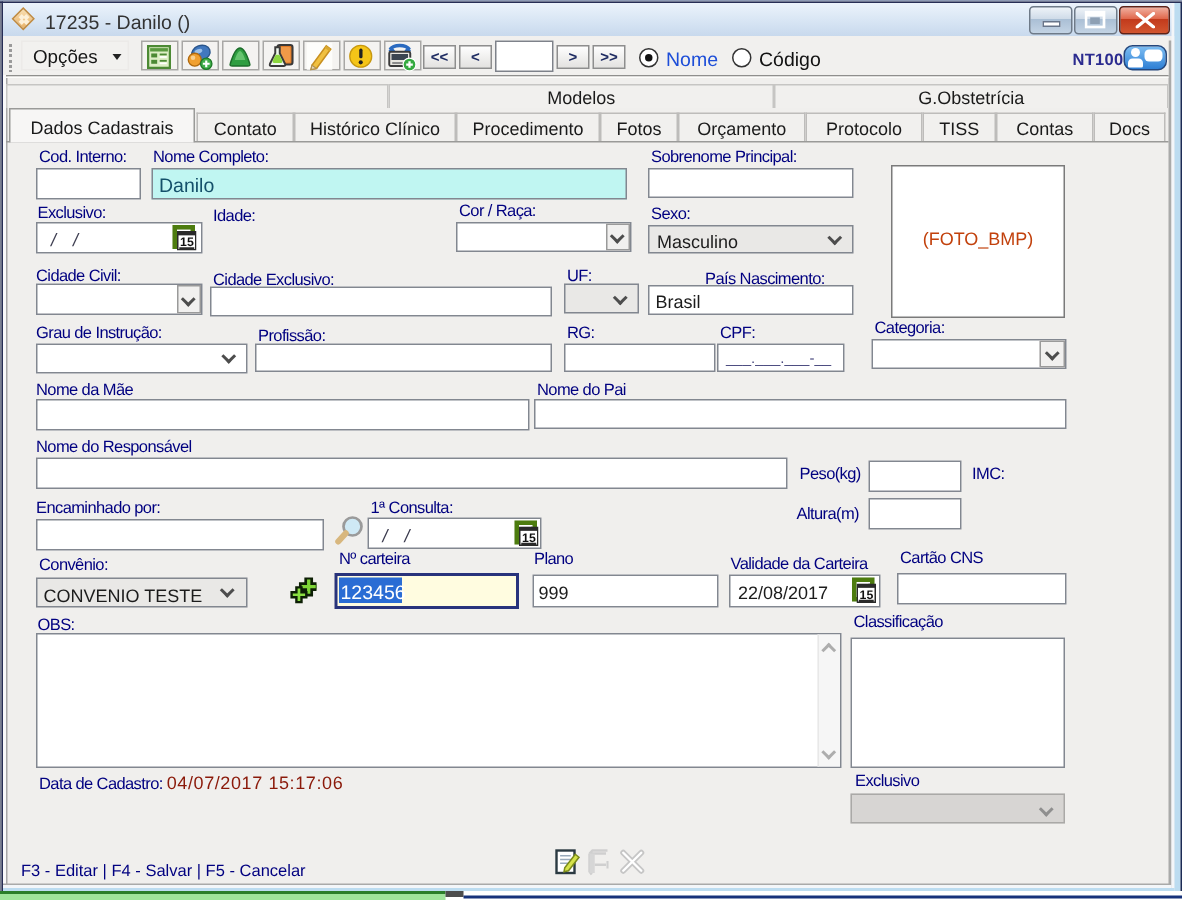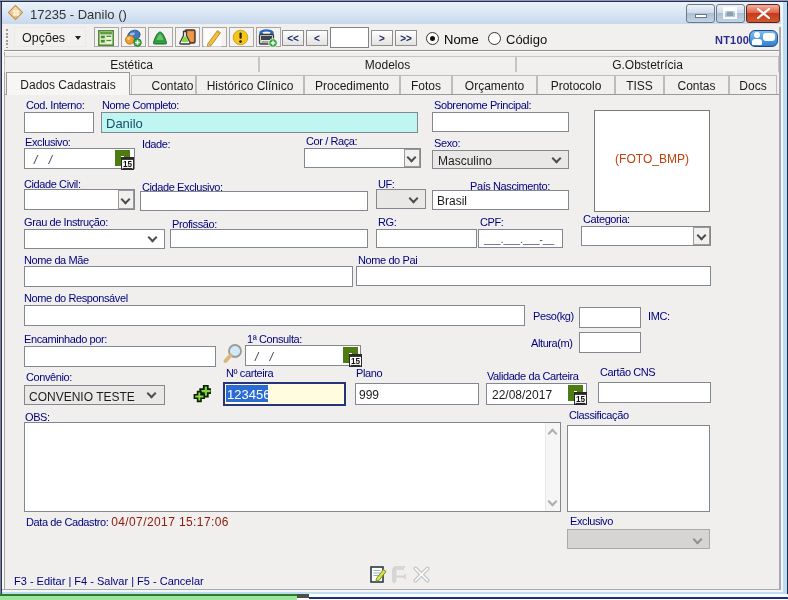--- a/index.html
+++ b/index.html
@@ -2,21 +2,21 @@
 <html><head><meta charset="utf-8"><style>
 *{margin:0;padding:0;box-sizing:border-box;}
 html,body{width:788px;height:600px;overflow:hidden;}
 body{font-family:"Liberation Sans",sans-serif;background:#fff;position:relative;}
 .abs{position:absolute;}
 .L{position:absolute;color:#000080;font-size:11px;white-space:nowrap;line-height:11px;letter-spacing:-0.4px;}
 .tb{position:absolute;background:#fff;border:1px solid #828790;}
 .gray{background:#e9e8e6;}
 .chv{position:absolute;width:7px;height:7px;border-right:2px solid #4d4d4d;border-bottom:2px solid #4d4d4d;transform:rotate(45deg);}
 .dbtn{position:absolute;background:#f1f0ef;border:1px solid #9a9a9a;}
-.cal{position:absolute;width:15px;height:16px;background:#e9e9e9;border:6px solid #4d7c0f;box-shadow:inset 1px 1px 0 #fff,inset -1px -1px 0 #868686;}
+.cal{position:absolute;width:15px;height:16px;background:#e9e9e9;border:3px solid #4d7c0f;box-shadow:inset 1px 1px 0 #fff,inset -1px -1px 0 #868686;}
 .cal svg{position:absolute;left:0px;top:1px;}
 .ft{font-size:12px;color:#1c1c1c;position:absolute;}
 </style></head>
 <body>
 
 <div class="abs" style="left:0;top:0;width:788px;height:594px;background:#f0efed;"></div>
 
 <div class="abs" style="left:2px;top:2px;width:783px;height:22px;background:linear-gradient(#ecf3fb,#dde9f6 40%,#c8d9ed);"></div>
 
 <div class="abs" style="left:0;top:0;width:1px;height:594px;background:#7c8193;"></div>
@@ -125,43 +125,42 @@
   </svg>
 
 <div class="abs" style="left:282px;top:30px;width:22px;height:16px;background:linear-gradient(#fefefe,#e3e2e0);border:1px solid #8e8e8e;color:#1e2b62;font-size:10px;font-weight:bold;text-align:center;line-height:15px;">&lt;&lt;</div>
 <div class="abs" style="left:306px;top:30px;width:22px;height:16px;background:linear-gradient(#fefefe,#e3e2e0);border:1px solid #8e8e8e;color:#1e2b62;font-size:10px;font-weight:bold;text-align:center;line-height:15px;">&lt;</div>
 <div class="abs" style="left:330px;top:27px;width:39px;height:21px;background:#fff;border:1px solid #7e828a;"></div>
 <div class="abs" style="left:371px;top:30px;width:22px;height:16px;background:linear-gradient(#fefefe,#e3e2e0);border:1px solid #8e8e8e;color:#1e2b62;font-size:10px;font-weight:bold;text-align:center;line-height:15px;">&gt;</div>
 <div class="abs" style="left:395px;top:30px;width:22px;height:16px;background:linear-gradient(#fefefe,#e3e2e0);border:1px solid #8e8e8e;color:#1e2b62;font-size:10px;font-weight:bold;text-align:center;line-height:15px;">&gt;&gt;</div>
 
 <div class="abs" style="left:426px;top:32px;width:13px;height:13px;border-radius:50%;background:#fff;border:1px solid #333;"></div>
 <div class="abs" style="left:430px;top:36px;width:5px;height:5px;border-radius:50%;background:#111;"></div>
-<div class="abs" style="left:444px;top:32px;font-size:13px;color:#000000;">Nome</div>
+<div class="abs" style="left:444px;top:32px;font-size:13px;color:#1d4ed8;">Nome</div>
 <div class="abs" style="left:488px;top:32px;width:13px;height:13px;border-radius:50%;background:#fff;border:1px solid #333;"></div>
 <div class="abs" style="left:506px;top:32px;font-size:13px;color:#111;">Código</div>
 
 <div class="abs" style="left:715px;top:34px;font-size:11px;font-weight:bold;color:#2b2b8f;letter-spacing:0.2px;">NT100</div>
 <div class="abs" style="left:749px;top:30px;width:29px;height:17px;border-radius:6px;background:linear-gradient(#7cbdf2,#2f7fd4);border:1px solid #25477c;"></div>
 <div class="abs" style="left:754px;top:32px;width:6px;height:6px;border-radius:50%;background:#fff;"></div>
 <div class="abs" style="left:752px;top:39px;width:10px;height:6px;border-radius:3px 3px 1px 1px;background:#fff;"></div>
 <div class="abs" style="left:763px;top:33px;width:12px;height:8px;border-radius:3px;background:#fff;"></div>
 
 <div class="abs" style="left:4px;top:55px;width:775px;height:17px;">
   <div class="abs" style="left:0;top:1px;width:255px;height:16px;background:#f1f0ee;border:1px solid #c6c5c3;border-bottom:none;"></div>
   <div class="abs" style="left:255px;top:1px;width:257px;height:16px;background:#f1f0ee;border:1px solid #c6c5c3;border-bottom:none;"></div>
   <div class="abs" style="left:512px;top:1px;width:263px;height:16px;background:#f1f0ee;border:1px solid #c6c5c3;border-bottom:none;"></div>
-  <div class="abs" style="left:0;top:3px;width:255px;text-align:center;font-size:12px;color:#1a1a1a;">Estética</div>
   <div class="abs" style="left:255px;top:3px;width:257px;text-align:center;font-size:12px;color:#1a1a1a;">Modelos</div>
   <div class="abs" style="left:512px;top:3px;width:263px;text-align:center;font-size:12px;color:#1a1a1a;">G.Obstetrícia</div>
 </div>
 
 <div class="abs" style="left:4px;top:72px;width:775px;height:24px;">
   <div class="abs" style="left:0;top:22px;width:775px;height:1px;background:#9a9a98;"></div>
   <div class="abs" style="left:127px;top:3px;width:65px;height:19px;background:#f1f0ee;border:1px solid #bdbcba;border-bottom:none;"></div>
-  <div class="abs" style="left:127px;top:7px;width:83px;text-align:center;font-size:12px;color:#1a1a1a;">Contato</div>
+  <div class="abs" style="left:127px;top:7px;width:65px;text-align:center;font-size:12px;color:#1a1a1a;">Contato</div>
   <div class="abs" style="left:192px;top:3px;width:108px;height:19px;background:#f1f0ee;border:1px solid #bdbcba;border-bottom:none;"></div>
   <div class="abs" style="left:192px;top:7px;width:108px;text-align:center;font-size:12px;color:#1a1a1a;">Histórico Clínico</div>
   <div class="abs" style="left:300px;top:3px;width:96px;height:19px;background:#f1f0ee;border:1px solid #bdbcba;border-bottom:none;"></div>
   <div class="abs" style="left:300px;top:7px;width:96px;text-align:center;font-size:12px;color:#1a1a1a;">Procedimento</div>
   <div class="abs" style="left:396px;top:3px;width:52px;height:19px;background:#f1f0ee;border:1px solid #bdbcba;border-bottom:none;"></div>
   <div class="abs" style="left:396px;top:7px;width:52px;text-align:center;font-size:12px;color:#1a1a1a;">Fotos</div>
   <div class="abs" style="left:448px;top:3px;width:85px;height:19px;background:#f1f0ee;border:1px solid #bdbcba;border-bottom:none;"></div>
   <div class="abs" style="left:448px;top:7px;width:85px;text-align:center;font-size:12px;color:#1a1a1a;">Orçamento</div>
   <div class="abs" style="left:533px;top:3px;width:78px;height:19px;background:#f1f0ee;border:1px solid #bdbcba;border-bottom:none;"></div>
   <div class="abs" style="left:533px;top:7px;width:78px;text-align:center;font-size:12px;color:#1a1a1a;">Protocolo</div>

